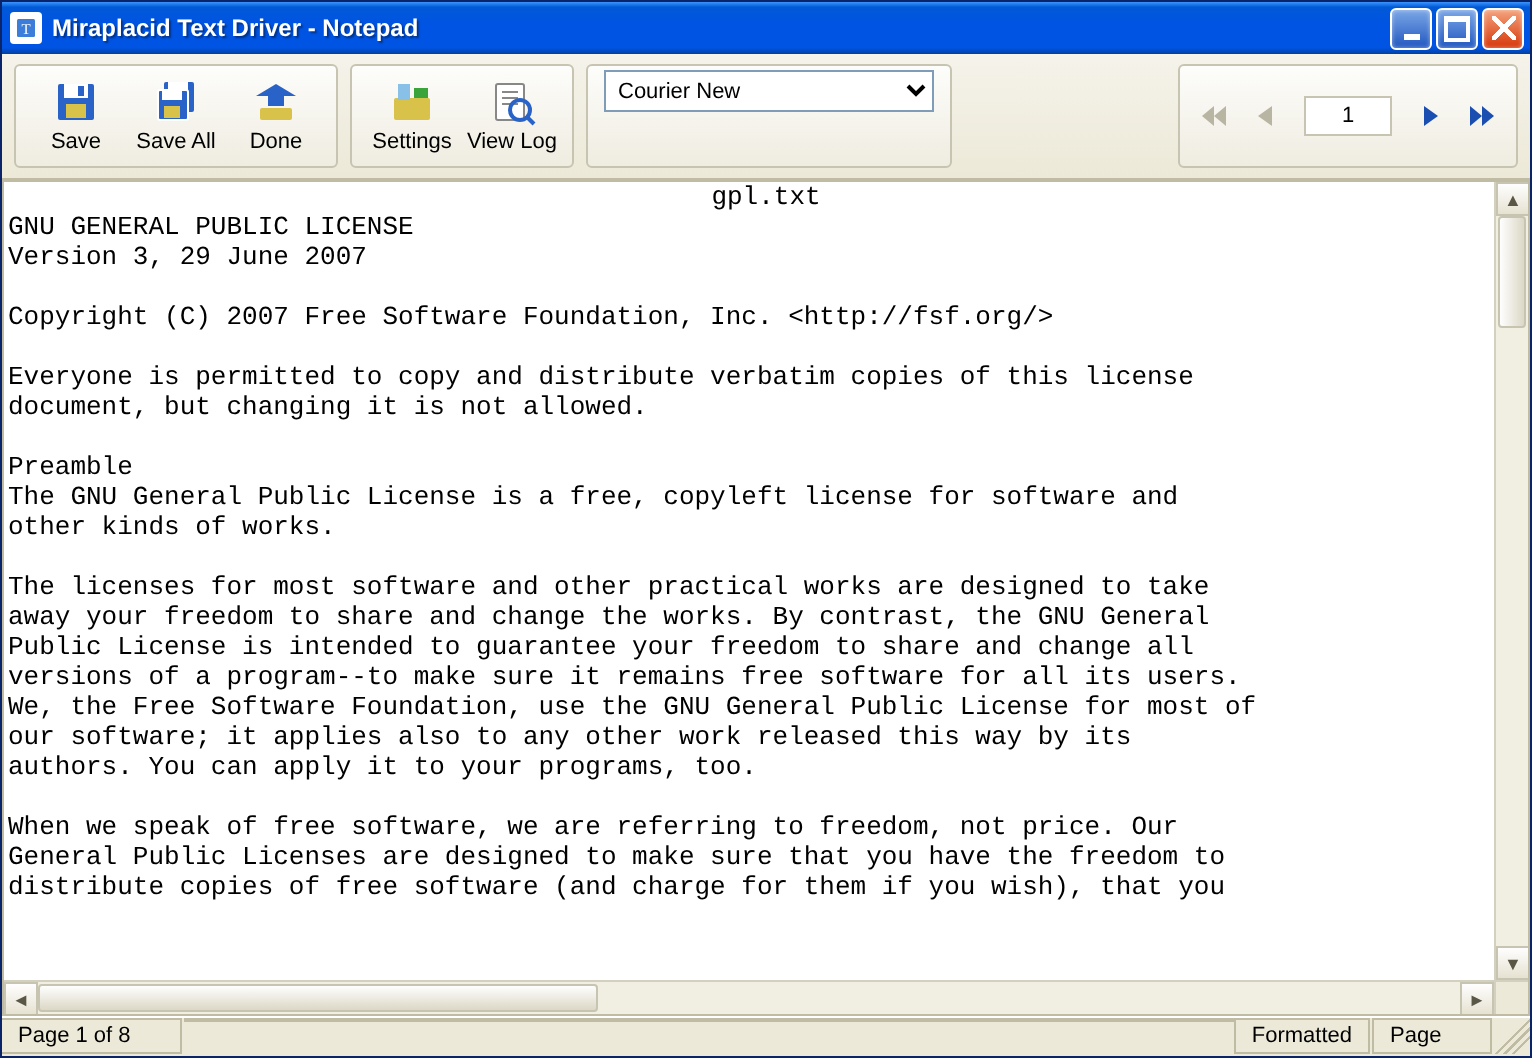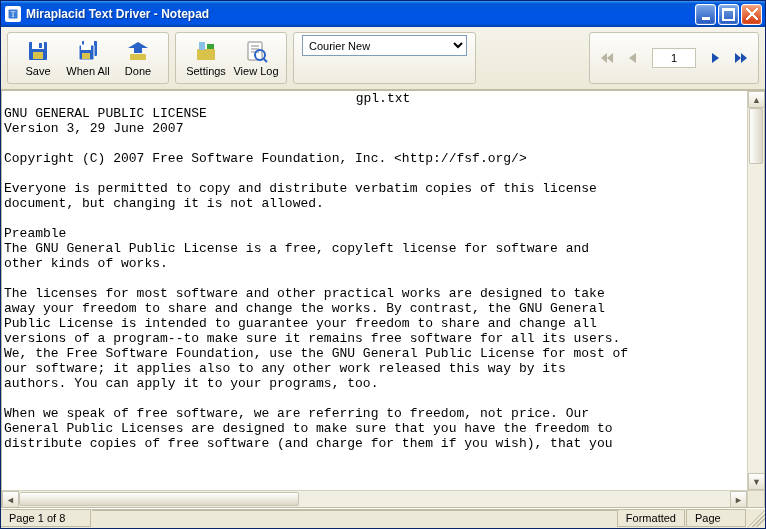--- a/index.html
+++ b/index.html
@@ -262,21 +262,21 @@
     <div class="tool-button">
       <span class="icon-slot">
         <svg viewBox="0 0 24 24">
             <rect x="6" y="2" width="15" height="15" rx="1" fill="#2a63c8"></rect>
             <rect x="8" y="2" width="10" height="5" fill="#fff"></rect>
             <rect x="3" y="6" width="15" height="15" rx="1" fill="#2a63c8" stroke="#fff" stroke-width="1"></rect>
             <rect x="5" y="6" width="10" height="5" fill="#fff"></rect>
             <rect x="6" y="14" width="8" height="6" fill="#d9c24a"></rect>
           </svg>
       </span>
-      <span>When All</span>
+      <span>Save All</span>
     </div>
     <div class="tool-button">
       <span class="icon-slot">
         <svg viewBox="0 0 24 24">
             <polygon points="12,3 22,9 2,9" fill="#2a63c8"></polygon>
             <rect x="8" y="9" width="8" height="5" fill="#2a63c8"></rect>
             <rect x="4" y="15" width="16" height="6" rx="1" fill="#d9c24a"></rect>
           </svg>
       </span>
       <span>Done</span>

